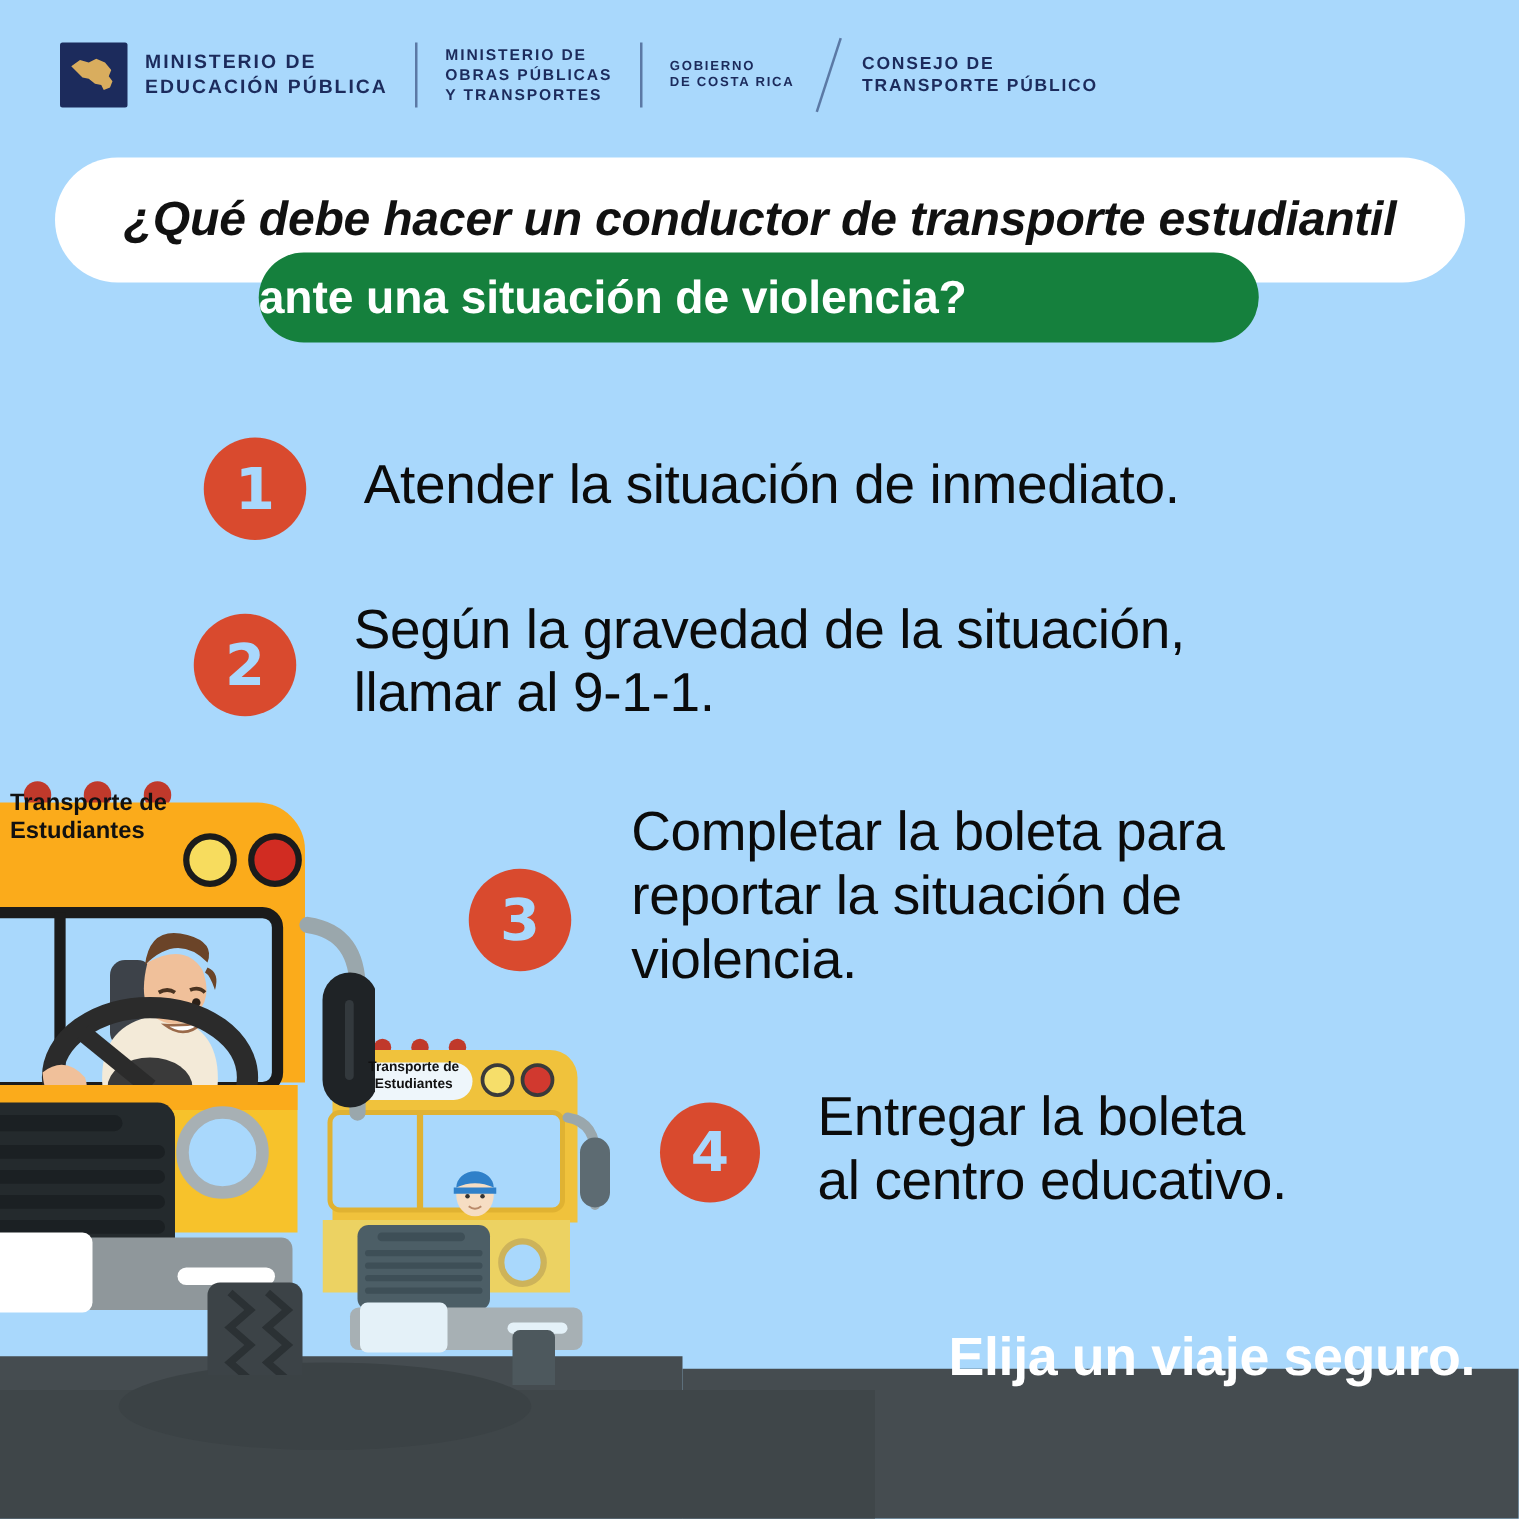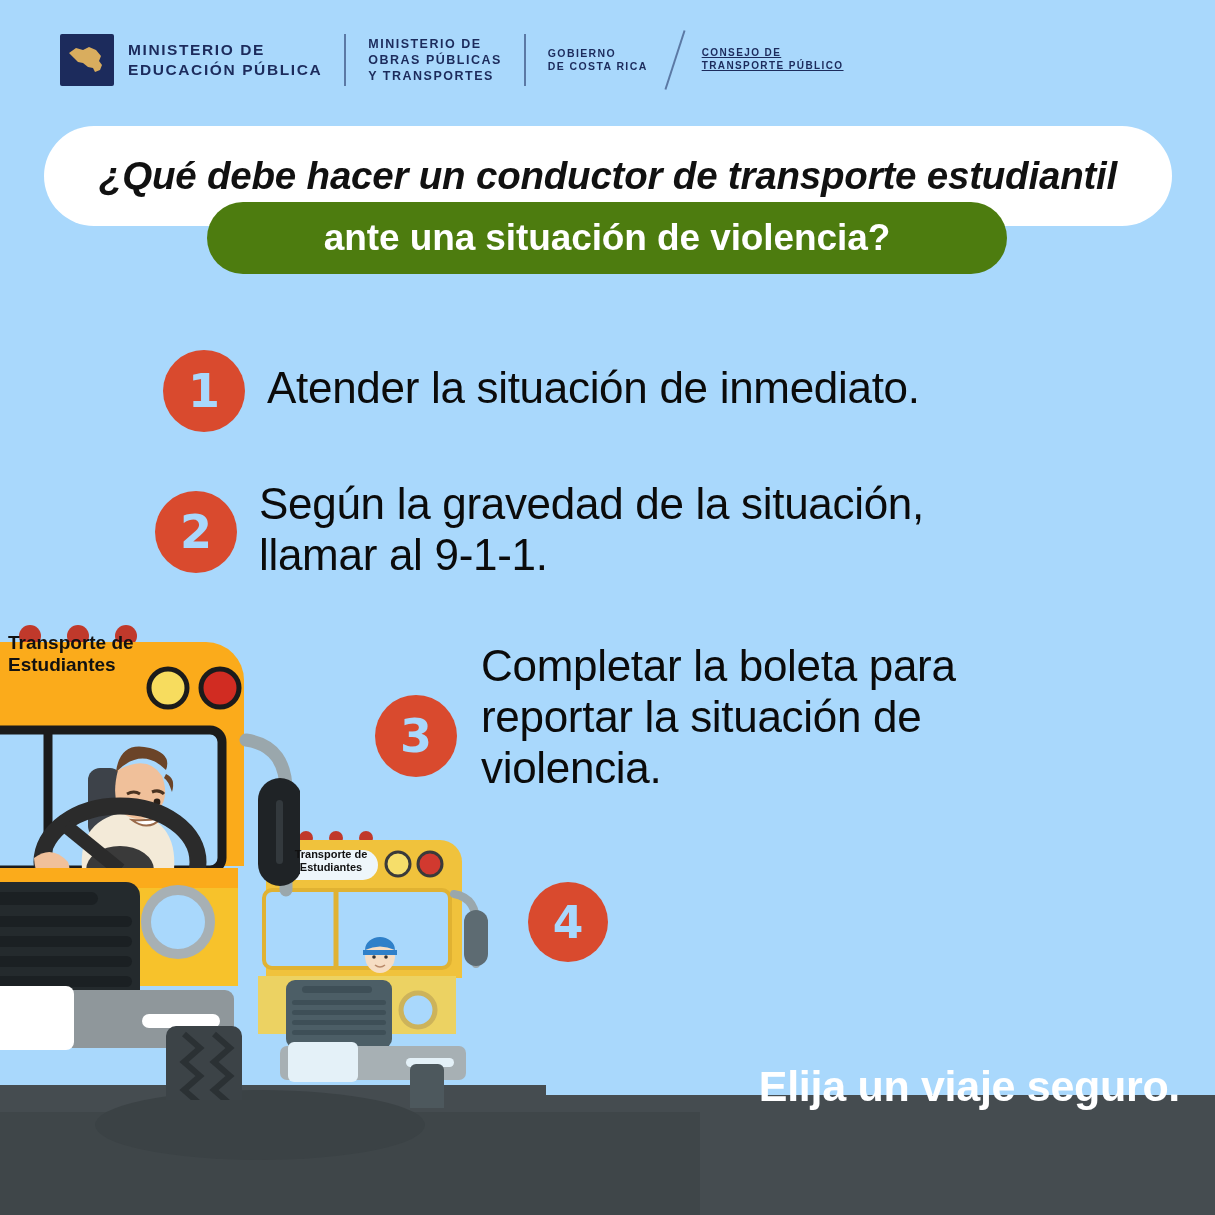--- a/index.html
+++ b/index.html
@@ -8,73 +8,73 @@
     background:#a9d8fc;
     font-family:"Liberation Sans", sans-serif;
     overflow:hidden;
     position:relative;
   }
   #stage { position:absolute; inset:0; width:1215px; height:1215px; overflow:hidden; }
 
   
   .header {
     position:absolute; left:0; top:0; width:1215px; height:120px;
-    display:flex; align-items:center; padding-left:60px; box-sizing:border-box;
+    display:flex; align-items:center; padding-left:48px; box-sizing:border-box;
   }
   .logo-block { display:flex; align-items:center; }
   .mep-mark {
     width:54px; height:52px; background:#1c2b5c; border-radius:2px;
     position:relative; margin-right:14px; flex:none;
   }
   .mep-mark .cr-map {
     position:absolute; left:6px; top:7px; width:42px; height:38px;
   }
   .logo-txt {
     color:#1c2b5c; font-weight:bold; letter-spacing:1.6px;
     line-height:1.28; white-space:pre-line;
   }
   .l1 { font-size:15.5px; }
   .l2 { font-size:12.5px; letter-spacing:1.5px; }
   .l3 { font-size:10.5px; letter-spacing:1.4px; }
-  .l4 { font-size:10px; letter-spacing:1.4px;text-decoration:underline; }
+  .l4 { font-size:14px; letter-spacing:1.4px; }
   .sep-bar { width:2px; height:52px; background:#1c2b5c; opacity:.55; margin:0 22px; }
   .sep-slash {
     width:2px; height:62px; background:#1c2b5c; opacity:.55;
     margin:0 26px; transform:rotate(18deg);
   }
 
   
   .title-wrap { position:absolute; left:0; top:126px; width:1215px; }
   .title-white {
     position:absolute; left:44px; top:0; width:1128px; height:100px;
     background:#ffffff; border-radius:52px;
     display:flex; align-items:center; justify-content:center;font-style:italic;
   }
   .title-white span {
     font-size:38.5px; font-weight:bold; color:#111111; letter-spacing:-.2px;
   }
   .title-red {
     position:absolute; left:207px; top:76px; width:800px; height:72px;
-    background:#4d7c0f; border-radius:38px;
-    display:flex; align-items:center; justify-content:center;
+    background:#15803d; border-radius:38px;
+    display:flex; align-items:center; justify-content:flex-start;
   }
   .title-red span {
     font-size:37px; font-weight:bold; color:#ffffff; letter-spacing:-.1px;
   }
 
   
   .step { position:absolute; display:flex; align-items:flex-start; }
   .badge {
     flex:none; border-radius:50%; background:#d94a2e; color:#a9d8fc;
     display:flex; align-items:center; justify-content:center;
     font-weight:bold; font-family:"DejaVu Sans", sans-serif;
   }
   .step-text {
     color:#0b0b0b; font-size:44px; line-height:1.16; letter-spacing:-.3px;
-    font-family:"Liberation Sans", sans-serif; white-space:pre-line;
+    font-family:"Liberation Sans", sans-serif; white-space:pre-line;margin-left:24px;
   }
 
   #step-1 { left:163px; top:350px; }
   #step-1 .badge { width:82px; height:82px; font-size:46px; margin-right:22px; }
   #step-1 .step-text { margin-top:12px; }
 
   #step-2 { left:155px; top:478px; }
   #step-2 .badge { width:82px; height:82px; font-size:46px; margin-right:22px; margin-top:13px; }
 
   #step-3 { left:375px; top:640px; }
@@ -171,20 +171,22 @@
 
   <div class="step" id="step-3">
     <div class="badge">3</div>
     <div class="step-text">Completar la boleta para
 reportar la situación de
 violencia.</div>
   </div>
 
   <div class="step" id="step-4">
     <div class="badge">4</div>
+    <div class="step-text">Entregar la boleta
+al centro educativo.</div>
   </div>
 
   <div class="road-left"></div>
   <div class="road-right"></div>
   <div class="road-shade"></div>
   <div class="tire-shadow"></div>
   <div class="tagline">Elija un viaje seguro.</div>
 
   <div class="bus-layer">
 

